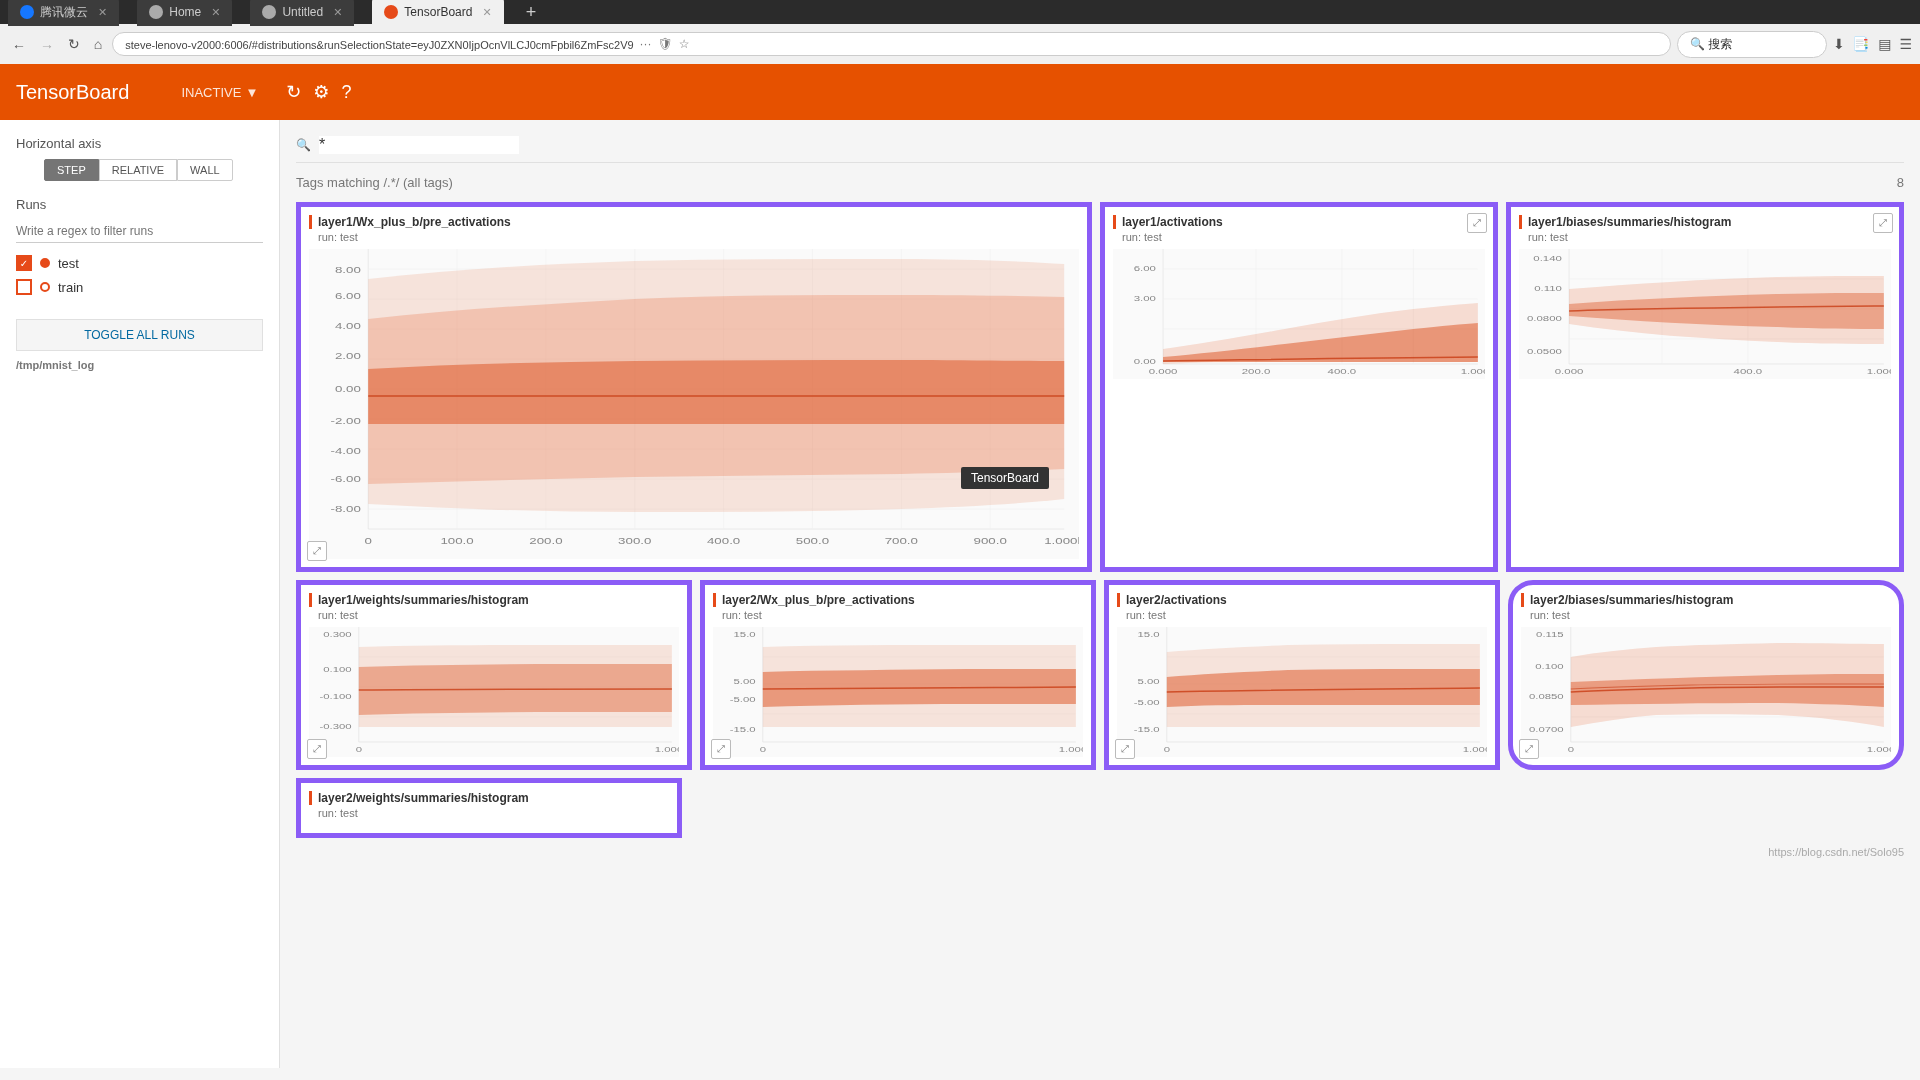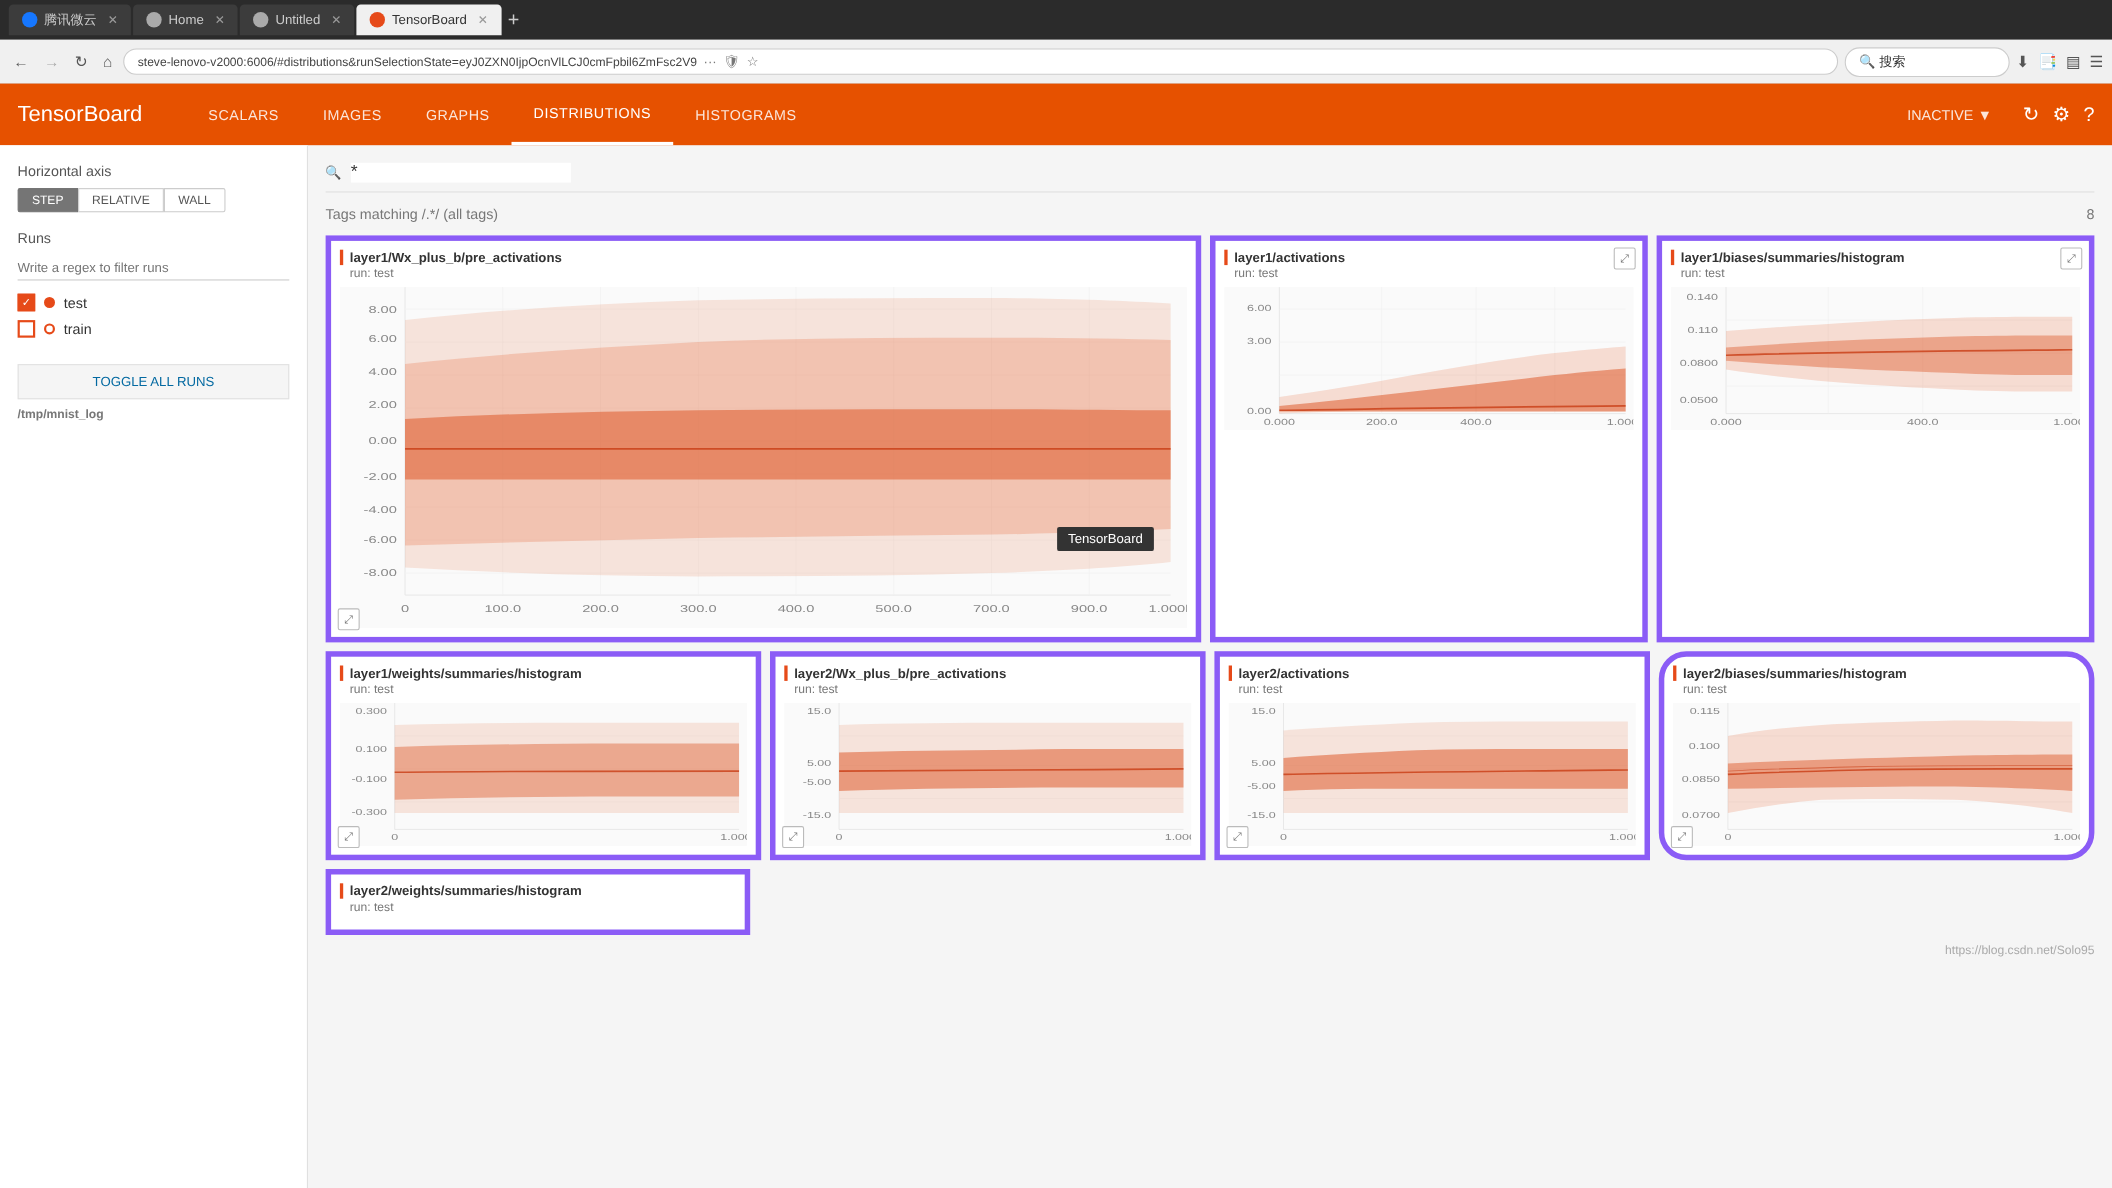--- a/index.html
+++ b/index.html
@@ -1,20 +1,20 @@
 <!DOCTYPE html>
 <html><head>
   <meta charset="utf-8">
   <style>
     * { box-sizing: border-box; margin: 0; padding: 0; }
     body { font-family: Arial, sans-serif; font-size: 12px; background: #f5f5f5; overflow: hidden; }
 
     
     .browser-chrome { background: #3c3c3c; }
-    .tab-bar { display: flex; align-items: center; background: #2b2b2b; height: 36px; padding: 0 8px; gap: 2px; }
+    .tab-bar { display: flex; align-items: center; background: #2b2b2b; height: 24px; padding: 0 8px; gap: 18px; }
     .tab { display: flex; align-items: center; height: 28px; padding: 0 12px; border-radius: 4px 4px 0 0; font-size: 12px; color: #ccc; background: #3c3c3c; gap: 6px; cursor: pointer; max-width: 200px; }
     .tab.active { background: #f0f0f0; color: #333; }
     .tab .tab-icon { width: 14px; height: 14px; border-radius: 50%; display: inline-block; flex-shrink: 0; }
     .tab .close-btn { margin-left: 4px; color: #999; font-size: 11px; cursor: pointer; }
     .new-tab-btn { color: #ccc; font-size: 18px; margin-left: 4px; cursor: pointer; background: none; border: none; }
     .address-bar { display: flex; align-items: center; background: #f0f0f0; height: 40px; padding: 0 8px; gap: 6px; }
     .nav-btn { background: none; border: none; color: #555; font-size: 14px; cursor: pointer; padding: 4px; }
     .nav-btn:disabled { color: #aaa; }
     .url-bar { flex: 1; background: white; border: 1px solid #ccc; border-radius: 20px; padding: 4px 12px; font-size: 12px; color: #333; display: flex; align-items: flex-end; gap: 6px; }
     .search-bar { background: white; border: 1px solid #ccc; border-radius: 20px; padding: 4px 12px; font-size: 12px; color: #333; min-width: 150px; }
@@ -30,21 +30,21 @@
     .tb-nav-inactive { display: flex; align-items: flex-end; color: rgba(255,255,255,0.85); font-size: 13px; padding: 0 12px; cursor: pointer; }
     .tb-header-icons { display: flex; gap: 12px; align-items: center; color: white; }
 
     
     .tb-body { display: flex; flex: 1; overflow: hidden; }
     .tb-sidebar { width: 280px; background: white; border-right: 1px solid #e0e0e0; padding: 16px; overflow-y: auto; flex-shrink: 0; }
     .tb-main { flex: 1; overflow-y: auto; padding: 16px; }
 
     
     .sidebar-section-title { font-size: 13px; color: #555; margin-bottom: 8px; }
-    .axis-buttons { display: flex; gap: 0; margin-bottom: 16px; }
+    .axis-buttons { display: flex; gap: 0; margin-bottom: 16px; margin-left: 28px; }
     .axis-btn { padding: 4px 12px; font-size: 11px; border: 1px solid #ccc; background: white; cursor: pointer; color: #555; }
     .axis-btn.active { background: #757575; color: white; border-color: #757575; }
     .axis-btn:first-child { border-radius: 2px 0 0 2px; }
     .axis-btn:last-child { border-radius: 0 2px 2px 0; }
     .runs-section { margin-top: 8px; }
     .runs-title { font-size: 13px; color: #555; margin-bottom: 8px; }
     .filter-input { width: 100%; border: none; border-bottom: 1px solid #ccc; font-size: 12px; color: #999; padding: 4px 0; margin-bottom: 12px; outline: none; }
     .run-item { display: flex; align-items: center; gap: 8px; margin-bottom: 8px; }
     .run-checkbox { width: 16px; height: 16px; border: 2px solid #e64a19; background: white; display: flex; align-items: center; justify-content: center; cursor: pointer; }
     .run-checkbox.checked { background: #e64a19; }
@@ -131,27 +131,20 @@
       <span>▤</span>
       <span>☰</span>
     </div>
   </div>
 </div>
 
 <div class="tb-app">
 
   <div class="tb-header">
     <div class="tb-logo">TensorBoard</div>
-    <nav class="tb-nav">
-      <div class="tb-nav-item">SCALARS</div>
-      <div class="tb-nav-item">IMAGES</div>
-      <div class="tb-nav-item">GRAPHS</div>
-      <div class="tb-nav-item active">DISTRIBUTIONS</div>
-      <div class="tb-nav-item">HISTOGRAMS</div>
-    </nav>
     <div class="tb-nav-inactive">
       <span>INACTIVE</span>
       <span style="margin-left:4px;">▼</span>
     </div>
     <div class="tb-header-icons" style="margin-left:16px;">
       <span style="font-size:18px;">↻</span>
       <span style="font-size:18px;">⚙</span>
       <span style="font-size:18px;">?</span>
     </div>
   </div>

